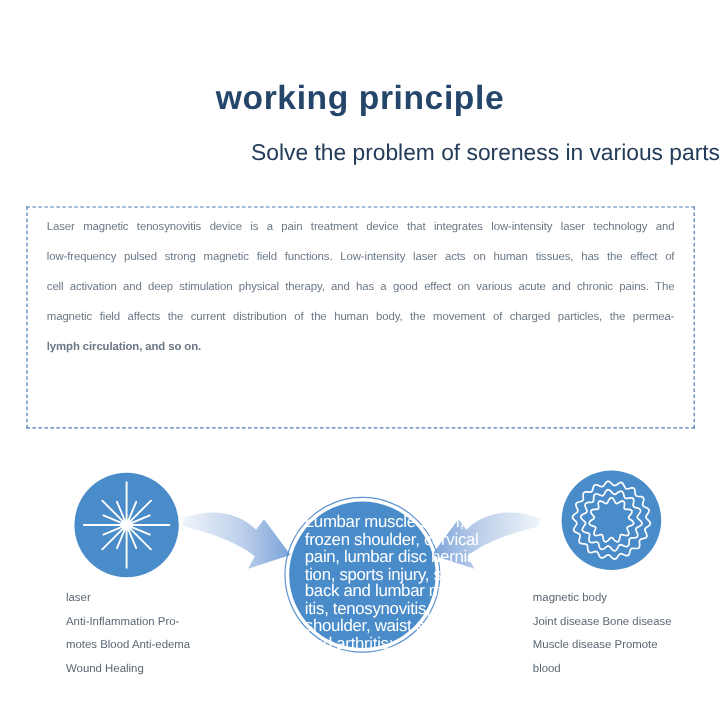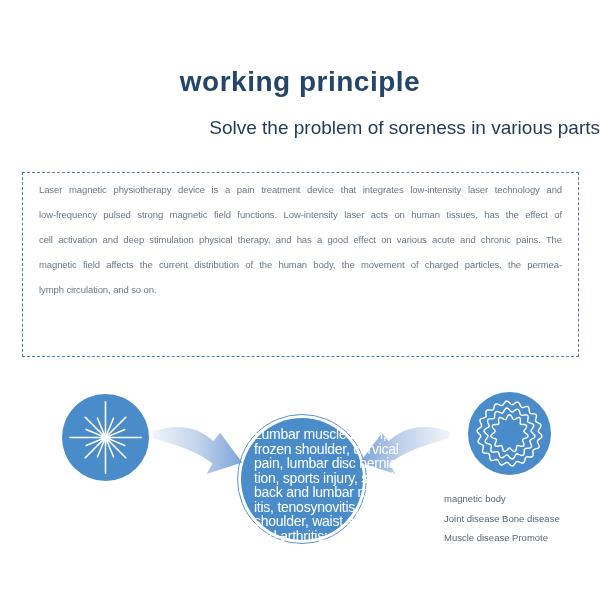--- a/index.html
+++ b/index.html
@@ -20,21 +20,21 @@
   .desc-box{
     position:absolute;left:22px;top:172px;width:523px;height:177px;
     border:1px dashed var(--border-blue);
     padding:4px 16px 2px 16px;
   }
   .desc-line{
     font-size:9.5px;letter-spacing:-0.1px;line-height:25px;
     color:var(--body-gray);
     text-align:justify;text-align-last:justify;white-space:nowrap;
   }
-  .desc-line.last{text-align-last:left;}
+  .desc-line.last{text-align-last:left;font-weight:bold;}
   .circle{position:absolute;border-radius:50%;background:var(--accent-blue);}
   .laser-circle{left:62px;top:394px;width:87px;height:87px;}
   .magnet-circle{left:468px;top:392px;width:83px;height:83px;}
   .circle svg{position:absolute;left:0;top:0;width:100%;height:100%;}
   .center-ring{
     position:absolute;left:237px;top:414px;width:130px;height:130px;
     border-radius:50%;border:1.5px solid var(--ring-blue);box-sizing:border-box;
     background:transparent;
   }
   .center-circle{left:241px;top:418px;width:122px;height:122px;}
@@ -55,21 +55,21 @@
 </style>
 </head>
 <body>
 
 <div class="stage">
 
   <h1 class="page-title">working principle</h1>
   <h2 class="page-subtitle">Solve the problem of soreness in various parts</h2>
 
   <div class="desc-box">
-    <div class="desc-line">Laser magnetic physiotherapy device is a pain treatment device that integrates low-intensity laser technology and</div>
+    <div class="desc-line">Laser magnetic tenosynovitis device is a pain treatment device that integrates low-intensity laser technology and</div>
     <div class="desc-line">low-frequency pulsed strong magnetic field functions. Low-intensity laser acts on human tissues, has the effect of</div>
     <div class="desc-line">cell activation and deep stimulation physical therapy, and has a good effect on various acute and chronic pains. The</div>
     <div class="desc-line">magnetic field affects the current distribution of the human body, the movement of charged particles, the permea-</div>
     <div class="desc-line last">lymph circulation, and so on.</div>
   </div>
 
   <div class="circle laser-circle">
     <svg id="laser-icon" viewBox="0 0 100 100">
         <line x1="53.5" y1="50.0" x2="91.0" y2="50.0" stroke="#ffffff" stroke-width="1.8" stroke-linecap="round"></line>
         <line x1="53.2" y1="51.3" x2="72.2" y2="59.2" stroke="#ffffff" stroke-width="1.8" stroke-linecap="round"></line>
@@ -127,20 +127,27 @@
   </div>
 
   <div class="circle magnet-circle">
     <svg id="magnet-icon" viewBox="0 0 100 100">
         <path d="M87.0,50.0L88.4,51.5L89.1,53.1L88.6,54.6L87.2,55.9L85.5,57.1L84.1,58.2L83.6,59.5L84.0,61.0L84.9,62.9L85.6,64.8L85.6,66.4L84.6,67.6L82.7,68.3L80.7,68.8L79.1,69.4L78.2,70.5L78.2,72.2L78.4,74.3L78.4,76.3L77.7,77.7L76.3,78.4L74.3,78.4L72.2,78.2L70.5,78.2L69.4,79.1L68.8,80.7L68.3,82.7L67.6,84.6L66.4,85.6L64.8,85.6L62.9,84.9L61.0,84.0L59.5,83.6L58.2,84.1L57.1,85.5L55.9,87.2L54.6,88.6L53.1,89.1L51.5,88.4L50.0,87.0L48.6,85.5L47.3,84.7L45.9,84.9L44.3,85.9L42.6,87.1L40.9,87.9L39.4,87.7L38.2,86.4L37.3,84.6L36.4,82.7L35.4,81.6L34.0,81.4L32.2,81.8L30.1,82.4L28.3,82.5L27.0,81.6L26.4,80.0L26.2,77.9L26.0,75.9L25.4,74.6L24.1,74.0L22.1,73.8L20.0,73.6L18.4,73.0L17.5,71.7L17.6,69.9L18.2,67.8L18.6,66.0L18.4,64.6L17.3,63.6L15.4,62.7L13.6,61.8L12.3,60.6L12.1,59.1L12.9,57.4L14.1,55.7L15.1,54.1L15.3,52.7L14.5,51.4L13.0,50.0L11.6,48.5L10.9,46.9L11.4,45.4L12.8,44.1L14.5,42.9L15.9,41.8L16.4,40.5L16.0,39.0L15.1,37.1L14.4,35.2L14.4,33.6L15.4,32.4L17.3,31.7L19.3,31.2L20.9,30.6L21.8,29.5L21.8,27.8L21.6,25.7L21.6,23.7L22.3,22.3L23.7,21.6L25.7,21.6L27.8,21.8L29.5,21.8L30.6,20.9L31.2,19.3L31.7,17.3L32.4,15.4L33.6,14.4L35.2,14.4L37.1,15.1L39.0,16.0L40.5,16.4L41.8,15.9L42.9,14.5L44.1,12.8L45.4,11.4L46.9,10.9L48.5,11.6L50.0,13.0L51.4,14.5L52.7,15.3L54.1,15.1L55.7,14.1L57.4,12.9L59.1,12.1L60.6,12.3L61.8,13.6L62.7,15.4L63.6,17.3L64.6,18.4L66.0,18.6L67.8,18.2L69.9,17.6L71.7,17.5L73.0,18.4L73.6,20.0L73.8,22.1L74.0,24.1L74.6,25.4L75.9,26.0L77.9,26.2L80.0,26.4L81.6,27.0L82.5,28.3L82.4,30.1L81.8,32.2L81.4,34.0L81.6,35.4L82.7,36.4L84.6,37.3L86.4,38.2L87.7,39.4L87.9,40.9L87.1,42.6L85.9,44.3L84.9,45.9L84.7,47.3L85.5,48.6L87.0,50.0Z" fill="none" stroke="#ffffff" stroke-width="1.7"></path>
         <path d="M78.5,50.0L79.7,51.2L80.5,52.4L80.7,53.6L80.1,54.8L78.9,55.7L77.3,56.6L75.9,57.3L74.9,58.1L74.5,59.1L74.8,60.3L75.4,61.7L76.1,63.3L76.5,64.8L76.3,66.1L75.5,67.1L74.2,67.6L72.5,67.8L70.8,67.8L69.4,68.0L68.5,68.5L68.0,69.4L67.8,70.8L67.8,72.5L67.6,74.2L67.1,75.5L66.1,76.3L64.8,76.5L63.3,76.1L61.7,75.4L60.3,74.8L59.1,74.5L58.1,74.9L57.3,75.9L56.6,77.3L55.7,78.9L54.8,80.1L53.6,80.7L52.4,80.5L51.2,79.7L50.0,78.5L48.9,77.2L47.9,76.3L46.9,75.9L45.8,76.2L44.6,77.1L43.3,78.1L41.8,78.9L40.5,79.3L39.3,78.9L38.4,77.9L37.8,76.4L37.4,74.7L37.0,73.3L36.3,72.3L35.4,71.9L34.1,71.9L32.5,72.2L30.8,72.5L29.3,72.4L28.2,71.8L27.6,70.7L27.5,69.2L27.8,67.5L28.1,65.9L28.1,64.6L27.7,63.7L26.7,63.0L25.3,62.6L23.6,62.2L22.1,61.6L21.1,60.7L20.7,59.5L21.1,58.2L21.9,56.7L22.9,55.4L23.8,54.2L24.1,53.1L23.7,52.1L22.8,51.1L21.5,50.0L20.3,48.8L19.5,47.6L19.3,46.4L19.9,45.2L21.1,44.3L22.7,43.4L24.1,42.7L25.1,41.9L25.5,40.9L25.2,39.7L24.6,38.3L23.9,36.7L23.5,35.2L23.7,33.9L24.5,32.9L25.8,32.4L27.5,32.2L29.2,32.2L30.6,32.0L31.5,31.5L32.0,30.6L32.2,29.2L32.2,27.5L32.4,25.8L32.9,24.5L33.9,23.7L35.2,23.5L36.7,23.9L38.3,24.6L39.7,25.2L40.9,25.5L41.9,25.1L42.7,24.1L43.4,22.7L44.3,21.1L45.2,19.9L46.4,19.3L47.6,19.5L48.8,20.3L50.0,21.5L51.1,22.8L52.1,23.7L53.1,24.1L54.2,23.8L55.4,22.9L56.7,21.9L58.2,21.1L59.5,20.7L60.7,21.1L61.6,22.1L62.2,23.6L62.6,25.3L63.0,26.7L63.7,27.7L64.6,28.1L65.9,28.1L67.5,27.8L69.2,27.5L70.7,27.6L71.8,28.2L72.4,29.3L72.5,30.8L72.2,32.5L71.9,34.1L71.9,35.4L72.3,36.3L73.3,37.0L74.7,37.4L76.4,37.8L77.9,38.4L78.9,39.3L79.3,40.5L78.9,41.8L78.1,43.3L77.1,44.6L76.2,45.8L75.9,46.9L76.3,47.9L77.2,48.9L78.5,50.0Z" fill="none" stroke="#ffffff" stroke-width="1.7"></path>
         <path d="M70.0,50.0L71.1,50.8L71.9,51.7L72.3,52.6L72.3,53.5L71.7,54.3L70.8,55.0L69.5,55.5L68.3,55.9L67.1,56.3L66.3,56.7L65.8,57.3L65.8,58.0L66.0,59.0L66.5,60.1L67.1,61.4L67.4,62.7L67.5,63.8L67.2,64.7L66.5,65.2L65.4,65.4L64.2,65.3L62.9,65.1L61.6,64.7L60.5,64.5L59.7,64.5L59.1,64.9L58.8,65.7L58.5,66.8L58.3,68.1L58.0,69.4L57.6,70.6L56.9,71.4L56.1,71.7L55.2,71.6L54.2,71.0L53.2,70.2L52.3,69.2L51.4,68.3L50.7,67.6L50.0,67.4L49.3,67.6L48.6,68.3L47.7,69.2L46.8,70.2L45.8,71.0L44.8,71.6L43.9,71.7L43.1,71.4L42.4,70.6L42.0,69.4L41.7,68.1L41.5,66.8L41.2,65.7L40.9,64.9L40.3,64.5L39.5,64.5L38.4,64.7L37.1,65.1L35.8,65.3L34.6,65.4L33.5,65.2L32.8,64.7L32.5,63.8L32.6,62.7L32.9,61.4L33.5,60.1L34.0,59.0L34.2,58.0L34.2,57.3L33.7,56.7L32.9,56.3L31.7,55.9L30.5,55.5L29.2,55.0L28.3,54.3L27.7,53.5L27.7,52.6L28.1,51.7L28.9,50.8L30.0,50.0L31.1,49.3L32.0,48.6L32.6,47.9L32.8,47.3L32.5,46.5L31.9,45.6L31.0,44.7L30.2,43.6L29.6,42.5L29.3,41.4L29.5,40.5L30.1,39.9L31.1,39.4L32.4,39.2L33.8,39.2L35.1,39.1L36.1,39.0L36.8,38.7L37.1,38.1L37.2,37.2L37.0,36.0L36.9,34.6L36.8,33.3L37.0,32.1L37.5,31.3L38.2,30.8L39.2,30.8L40.4,31.1L41.6,31.7L42.7,32.4L43.7,33.0L44.6,33.3L45.3,33.2L45.8,32.7L46.4,31.8L46.9,30.6L47.6,29.4L48.3,28.4L49.1,27.7L50.0,27.4L50.9,27.7L51.7,28.4L52.4,29.4L53.1,30.6L53.6,31.8L54.2,32.7L54.7,33.2L55.4,33.3L56.3,33.0L57.3,32.4L58.4,31.7L59.6,31.1L60.8,30.8L61.8,30.8L62.5,31.3L63.0,32.1L63.2,33.3L63.1,34.6L63.0,36.0L62.8,37.2L62.9,38.1L63.2,38.7L63.9,39.0L64.9,39.1L66.2,39.2L67.6,39.2L68.9,39.4L69.9,39.9L70.5,40.5L70.7,41.4L70.4,42.5L69.8,43.6L69.0,44.7L68.1,45.6L67.5,46.5L67.2,47.3L67.4,47.9L68.0,48.6L68.9,49.3L70.0,50.0Z" fill="none" stroke="#ffffff" stroke-width="1.7"></path>
       </svg>
   </div>
 
+  <div class="side-label label-left">
+    <div>laser</div>
+    <div>Anti-Inflammation Pro-</div>
+    <div>motes Blood Anti-edema</div>
+    <div>Wound Healing</div>
+  </div>
 
   <div class="side-label label-right">
     <div>magnetic body</div>
     <div>Joint disease Bone disease</div>
     <div>Muscle disease Promote</div>
+    <div>blood</div>
   </div>
 
 </div>
 
 </body></html>

